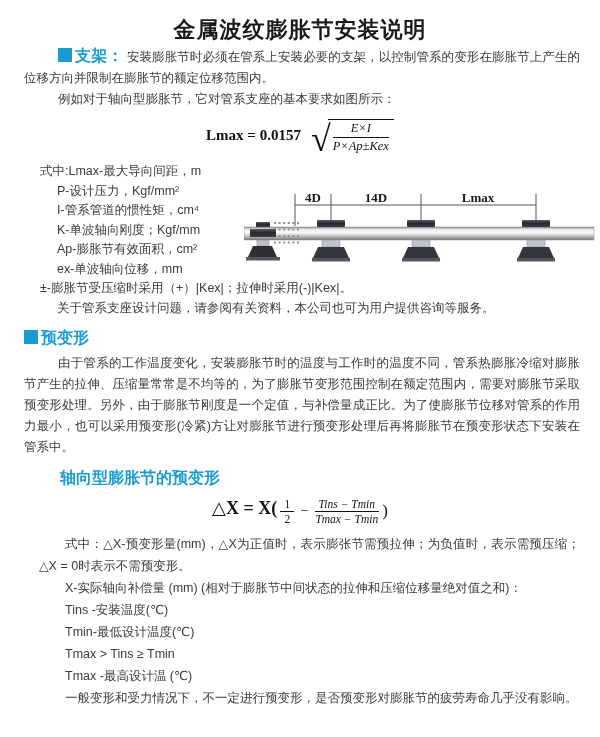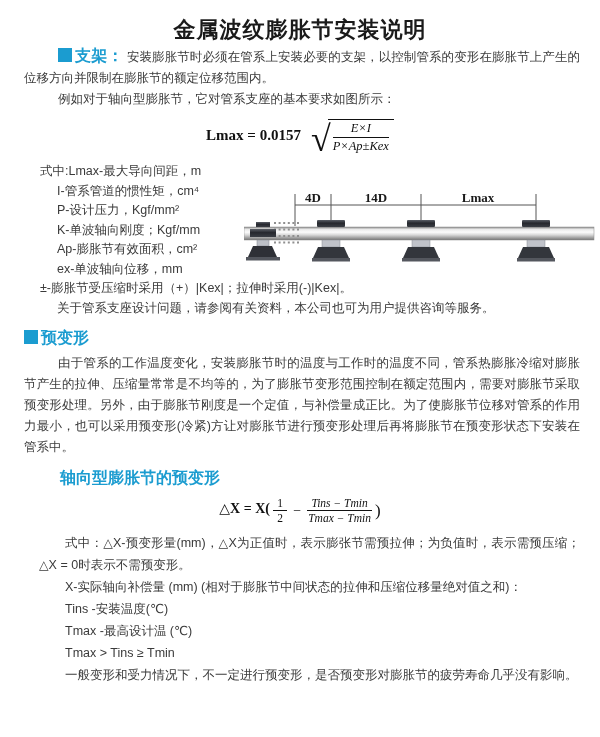--- a/index.html
+++ b/index.html
@@ -46,21 +46,21 @@
   .def-line { margin-left:57px; font-size:12.5px; line-height:19.5px; color:#3a3a3a; }
   .def-first { margin-left:40px; }
   .diagram { position:absolute; top:27px; right:4px; }
   
   .after-defs { margin-top:10px; }
   .body-para { margin-top:2px; }
   .sub-head {
     color:#1b9cd0; font-size:16px; font-weight:bold; margin:10px 0 2px 60px;
   }
   .axial-formula { margin:8px 0 8px 0; font-size:13px; }
-  .axial-lhs { font-weight:bold; font-size:14px; }
+  .axial-lhs { font-weight:bold; font-size:18px; }
   .exp-line { margin-left:39px; margin-right:20px; font-size:12.5px; line-height:22px; color:#3a3a3a; }
   .exp-indent { text-indent:26px; text-align:justify; }
 </style>
 </head>
 <body>
 
 <div class="page">
 
   <div class="title">金属波纹膨胀节安装说明</div>
 
@@ -77,22 +77,22 @@
         <span class="frac frac-italic">
           <span class="fnum">E×I</span>
           <span class="fden">P×Ap±Kex</span>
         </span>
       </span>
     </span>
   </div>
 
   <div class="defs-zone">
     <div class="def-line def-first">式中:Lmax-最大导向间距，m</div>
+    <div class="def-line">P-设计压力，Kgf/mm²</div>
     <div class="def-line">I-管系管道的惯性矩，cm⁴</div>
-    <div class="def-line">P-设计压力，Kgf/mm²</div>
     <div class="def-line">K-单波轴向刚度；Kgf/mm</div>
     <div class="def-line">Ap-膨胀节有效面积，cm²</div>
     <div class="def-line">ex-单波轴向位移，mm</div>
     <div class="def-line def-first">±-膨胀节受压缩时采用（+）|Kex|；拉伸时采用(-)|Kex|。</div>
     <div class="def-line">关于管系支座设计问题，请参阅有关资料，本公司也可为用户提供咨询等服务。</div>
 
     <svg class="diagram" width="352" height="96" viewBox="0 0 352 96">
       <defs>
         <linearGradient id="pipeGrad" x1="0" y1="0" x2="0" y2="1">
           <stop offset="0" stop-color="#8a8a8a"></stop>
@@ -176,17 +176,18 @@
     <span class="frac frac-italic small-frac">
       <span class="fnum">Tins − Tmin</span>
       <span class="fden">Tmax − Tmin</span>
     </span>
     <span class="f-paren">)</span>
   </div>
 
   <p class="exp-line exp-indent">式中：△X-预变形量(mm)，△X为正值时，表示膨张节需预拉伸；为负值时，表示需预压缩；△X = 0时表示不需预变形。</p>
   <div class="exp-line" style="text-indent:26px">X-实际轴向补偿量 (mm) (相对于膨胀节中间状态的拉伸和压缩位移量绝对值之和)：</div>
   <div class="exp-line" style="text-indent:26px">Tins -安装温度(℃)</div>
+  <div class="exp-line" style="text-indent:26px">Tmin-最低设计温度(℃)</div>
+  <div class="exp-line" style="text-indent:26px">Tmax &gt; Tins ≥ Tmin</div>
   <div class="exp-line" style="text-indent:26px">Tmax -最高设计温 (℃)</div>
-  <div class="exp-line" style="text-indent:26px">Tmax &gt; Tins ≥ Tmin</div>
   <div class="exp-line" style="text-indent:26px">一般变形和受力情况下，不一定进行预变形，是否预变形对膨胀节的疲劳寿命几乎没有影响。</div>
 
 </div>
 
 </body></html>

